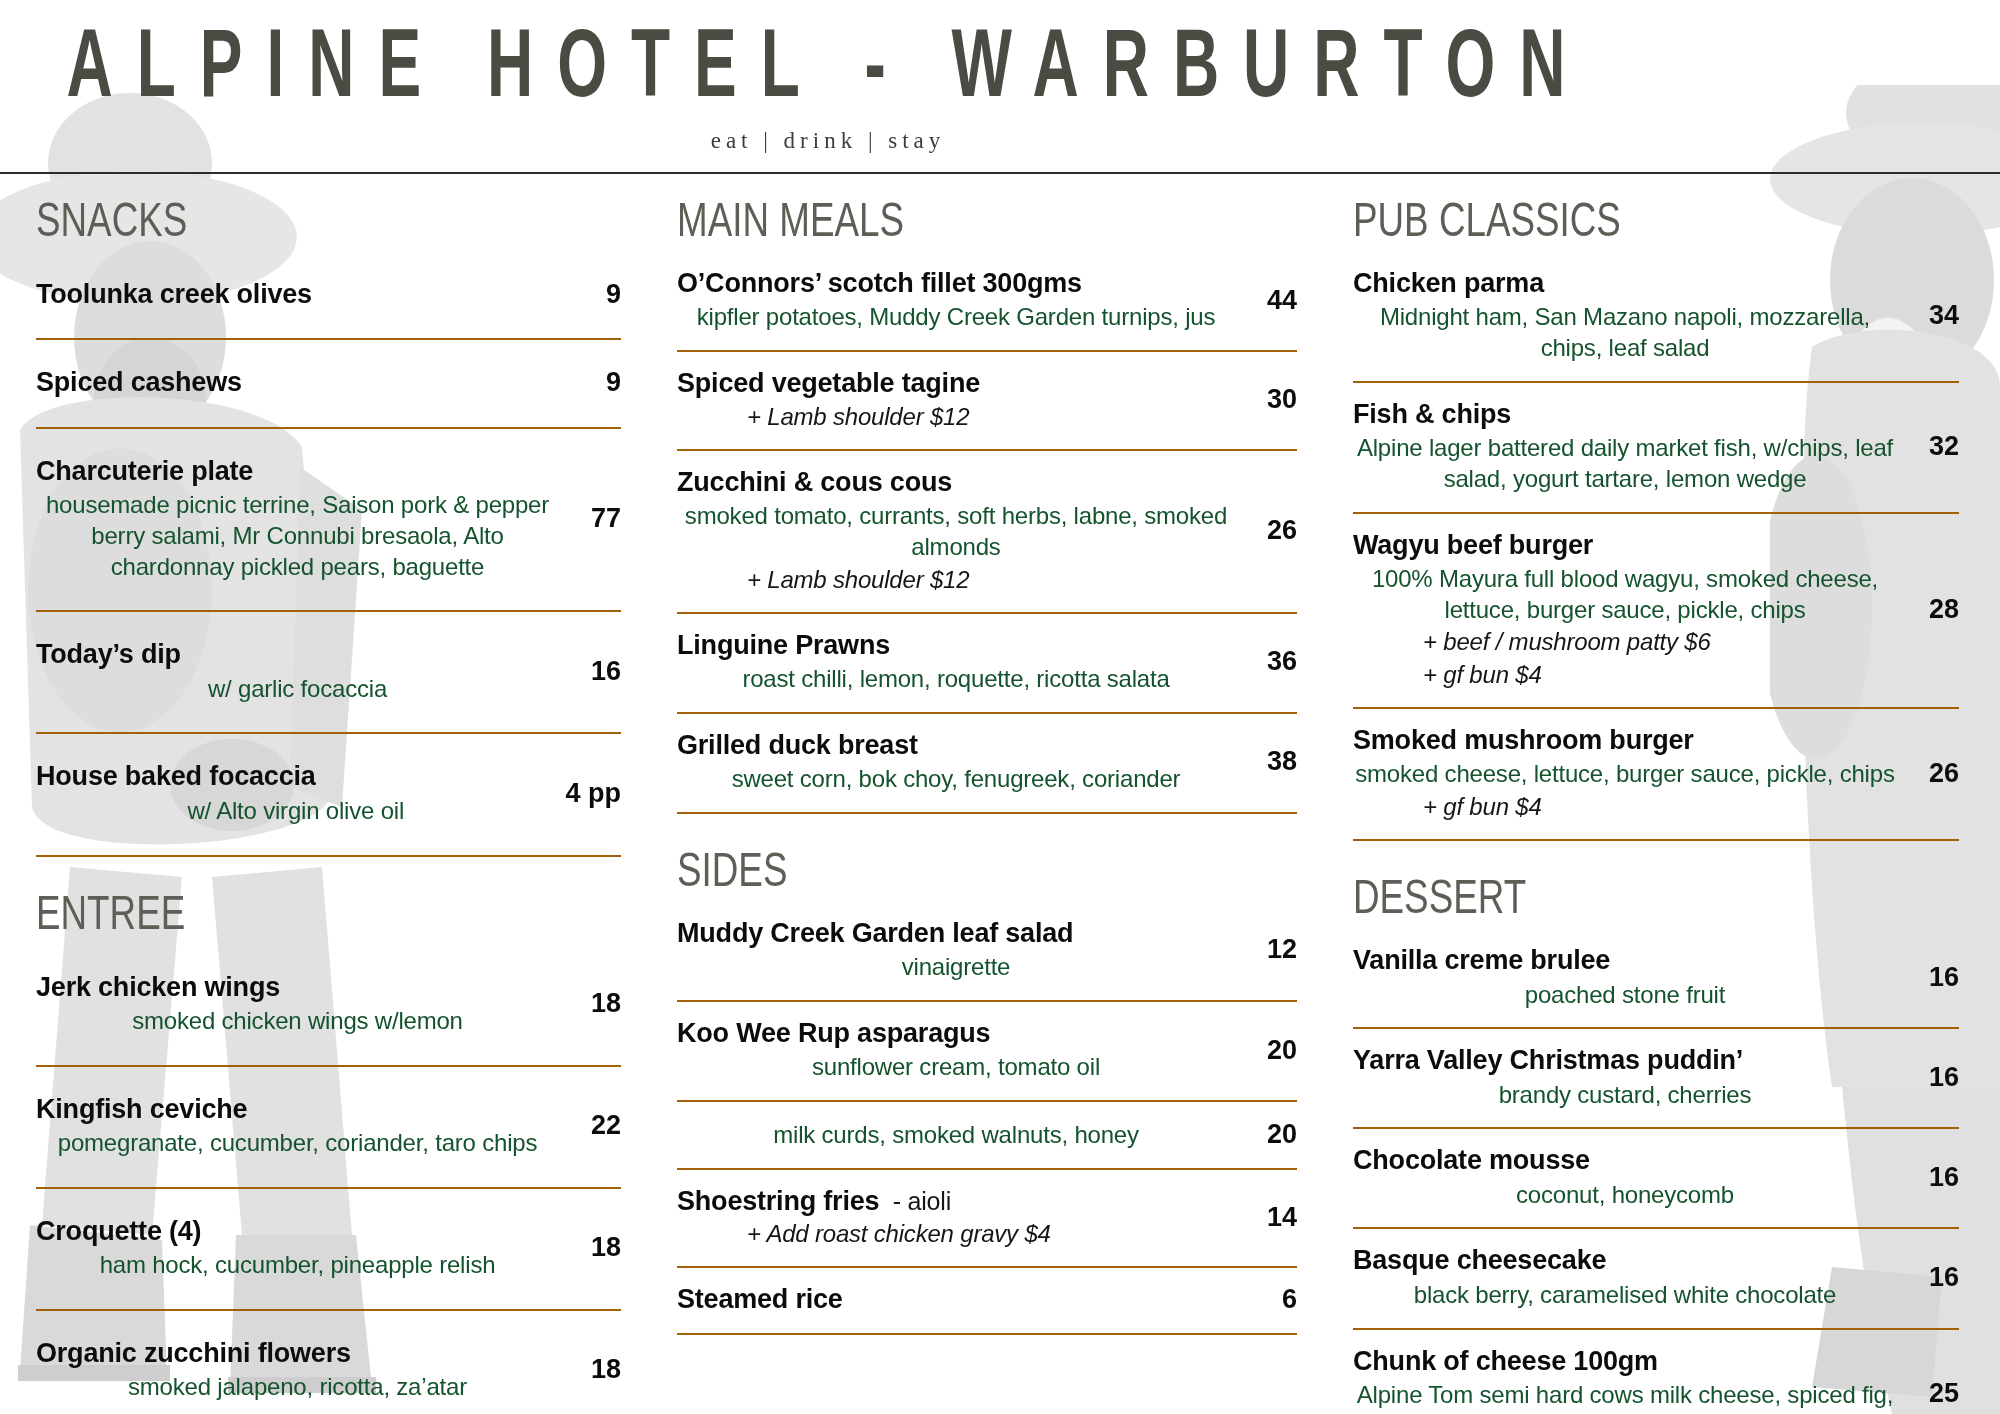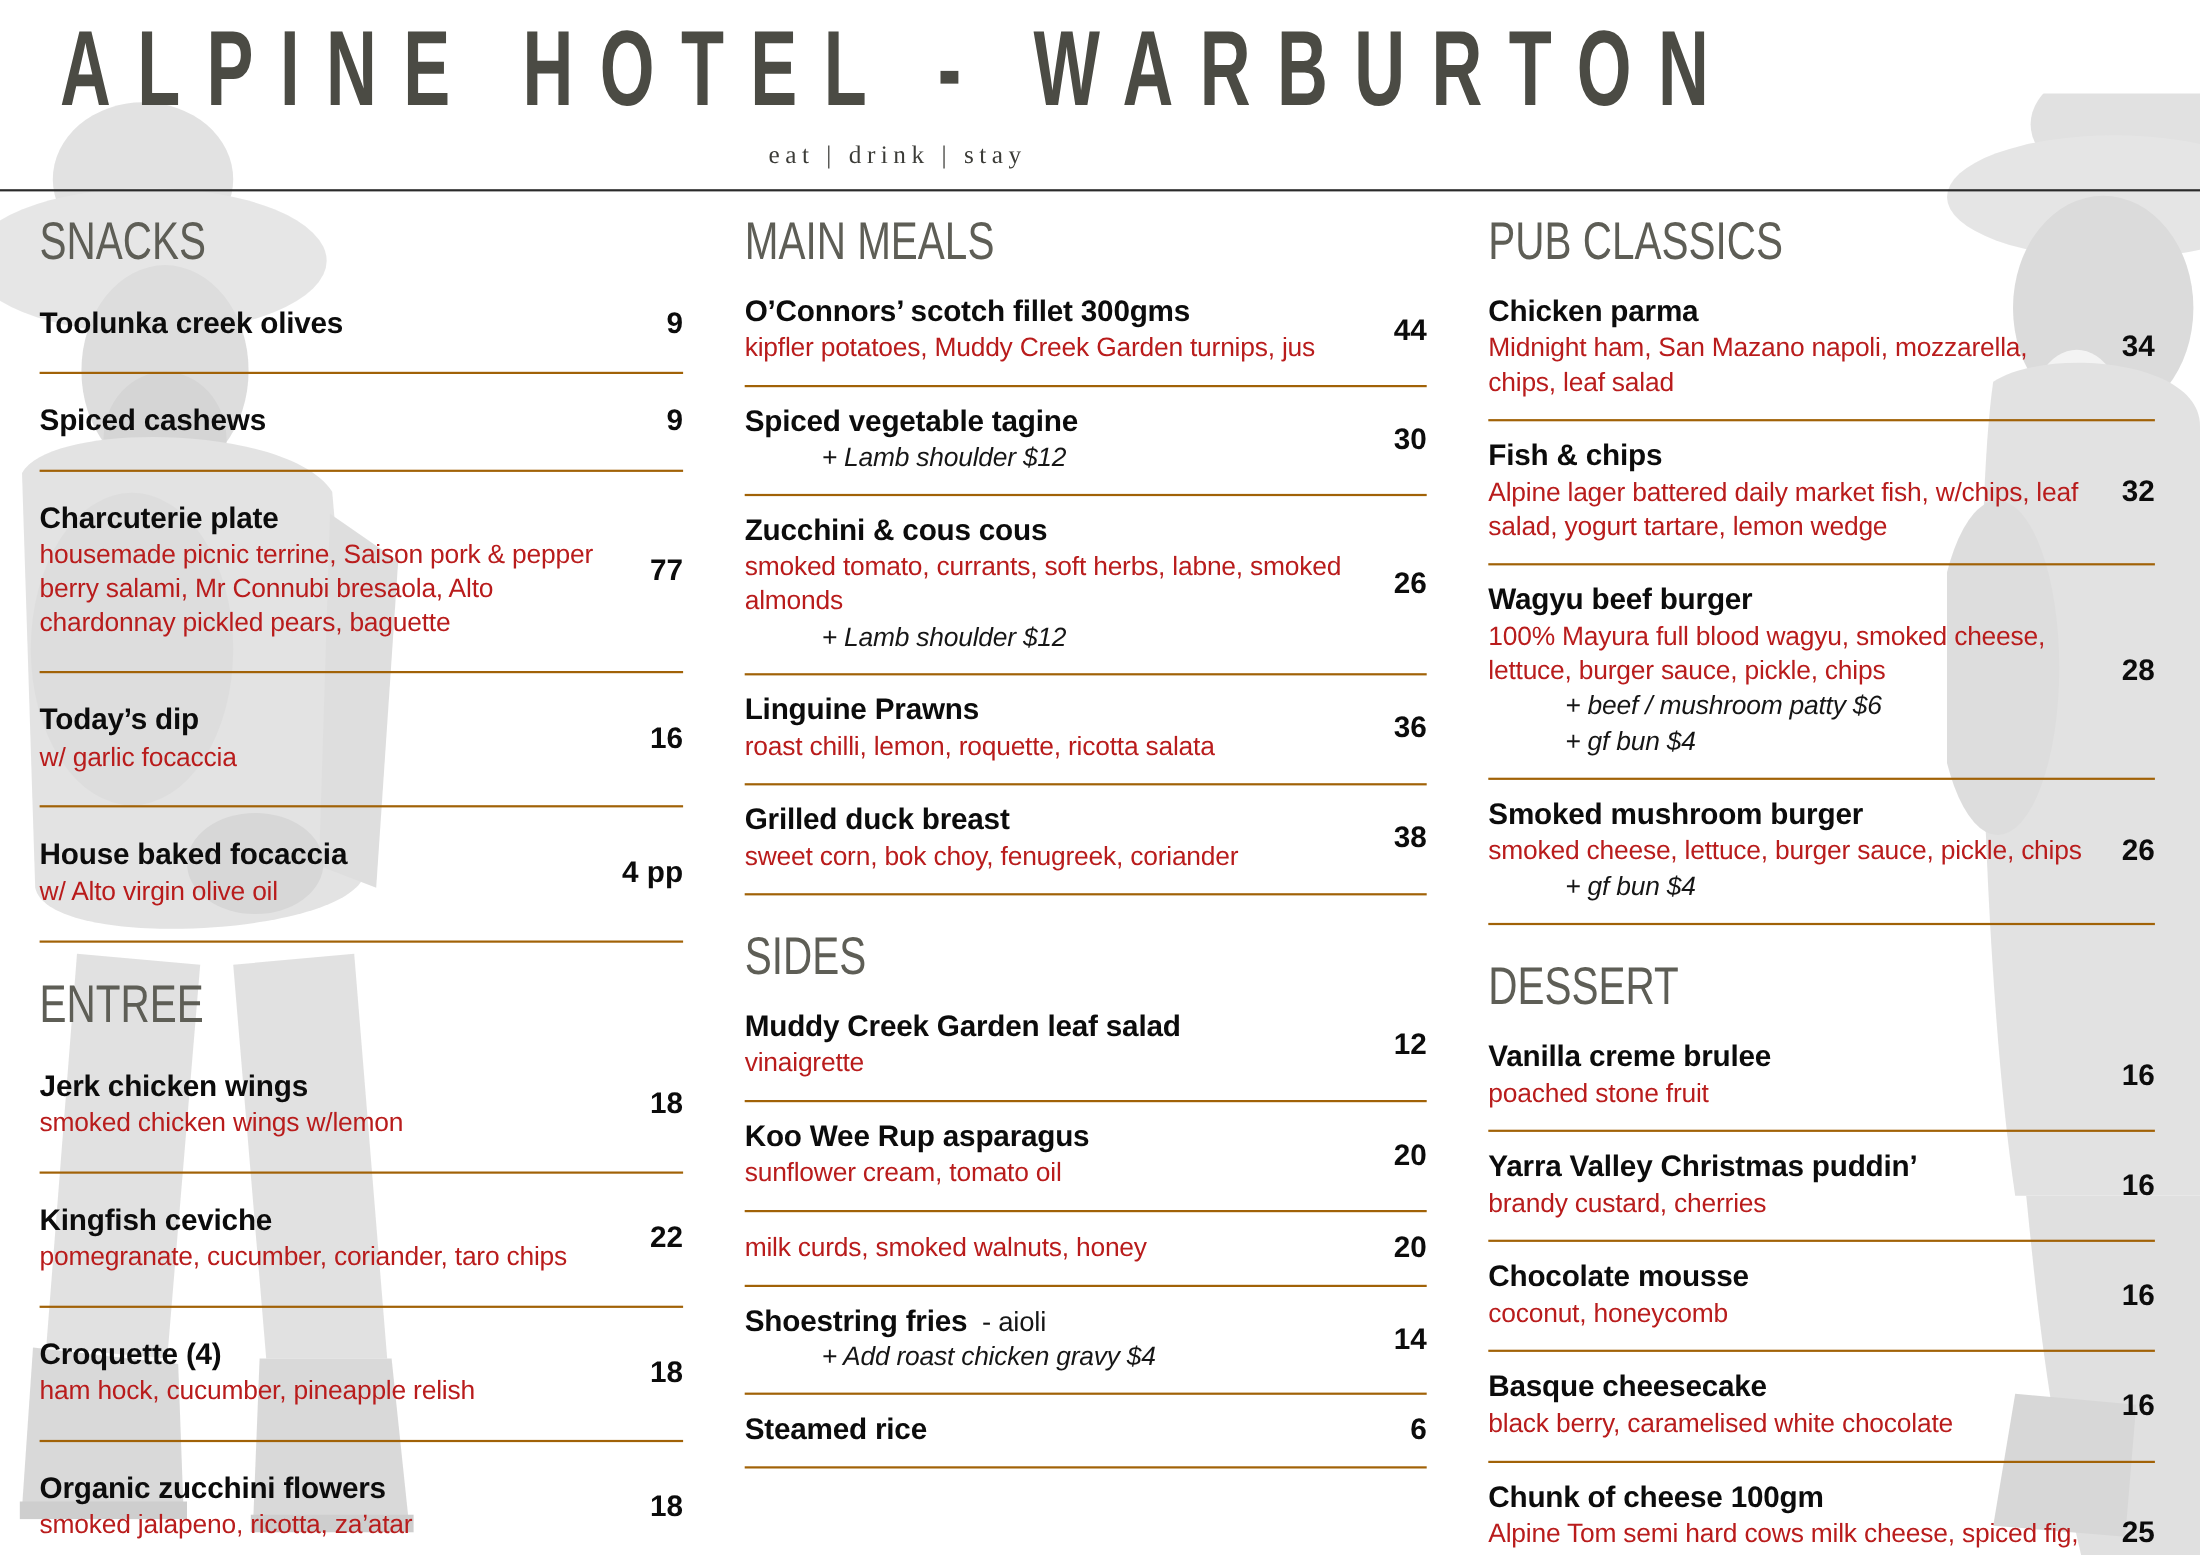--- a/index.html
+++ b/index.html
@@ -8,21 +8,21 @@
     background:#ffffff;
     font-family:"Liberation Sans", sans-serif;
     color:#111;
   }
   
   .photo{position:absolute;top:85px;opacity:.5;pointer-events:none;}
   .photo-left{left:0;}
   .photo-right{right:0;}
 
   
-  .header{position:absolute;top:0;left:0;width:1632px;text-align:center;}
+  .header{position:absolute;top:0;left:0;width:1632px;text-align:center;padding-left:12px;}
   .title{
     margin-top:6px;
     font-size:64px;font-weight:bold;color:#4b4b44;
     letter-spacing:24px;white-space:nowrap;
     transform:scaleY(1.52);transform-origin:center top;
   }
   .tagline{
     margin-top:48px;
     font-family:Liberation Serif, serif;
     font-size:23px;color:#3c3c38;letter-spacing:5px;
@@ -51,22 +51,23 @@
     border-bottom:2px solid #a16207;
   }
   .col1 .item{padding:26px 0 28px 0;}
   .item-main{flex:1 1 auto;min-width:0;}
   .item-name{
     font-size:27px;font-weight:bold;color:#0c0c0c;line-height:1.2;
     letter-spacing:-0.2px;
   }
   .item-name-suffix{font-weight:normal;font-size:25px;color:#161616;}
   .item-desc{
-    font-size:24px;color:#b91c1c;line-height:1.28;letter-spacing:-0.2px;
+    font-size:24px;color:#14532d;line-height:1.28;letter-spacing:-0.2px;
     margin-top:3px;
+    text-align:center;
   }
   .item-addon{
     font-size:24px;font-style:italic;color:#161616;line-height:1.3;
     padding-left:70px;margin-top:1px;letter-spacing:-0.2px;
   }
   .item-price{
     flex:0 0 auto;min-width:52px;text-align:right;
     font-size:27px;font-weight:bold;color:#0c0c0c;white-space:nowrap;
   }
 </style>

